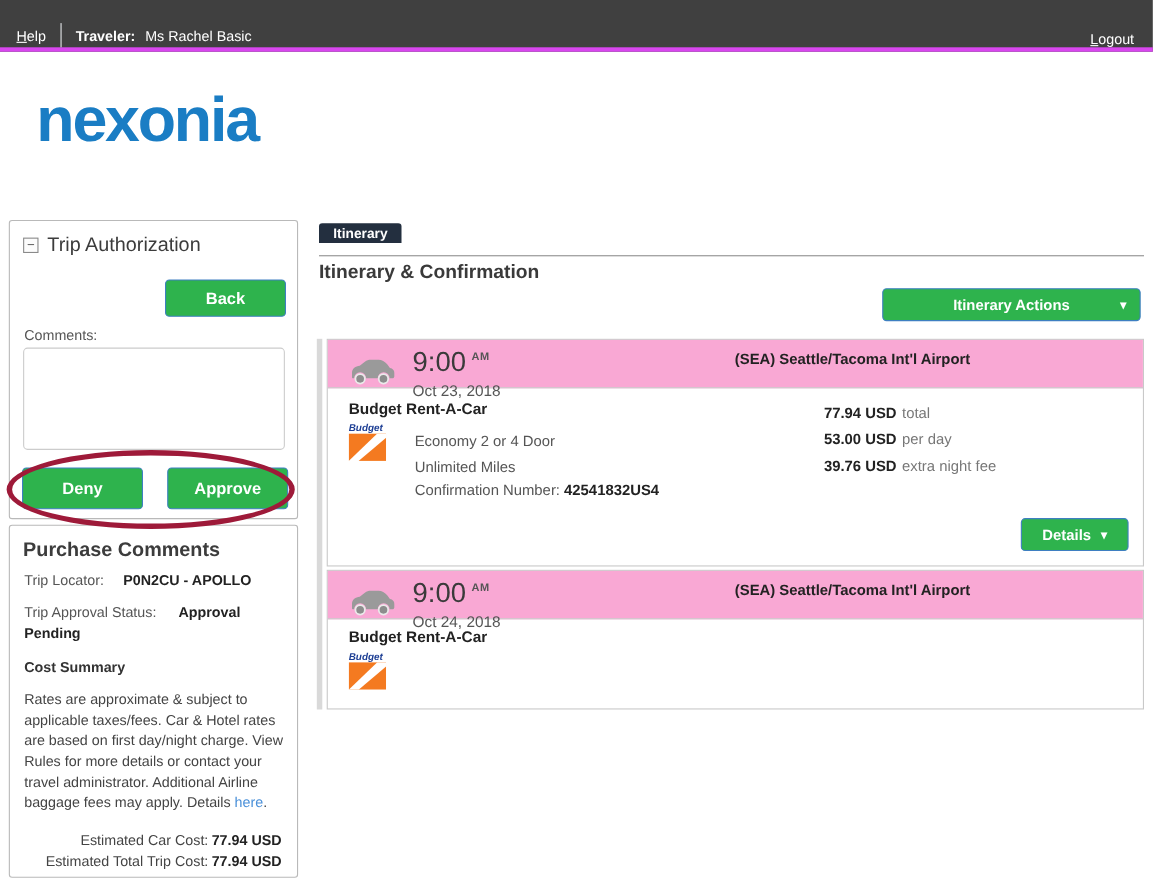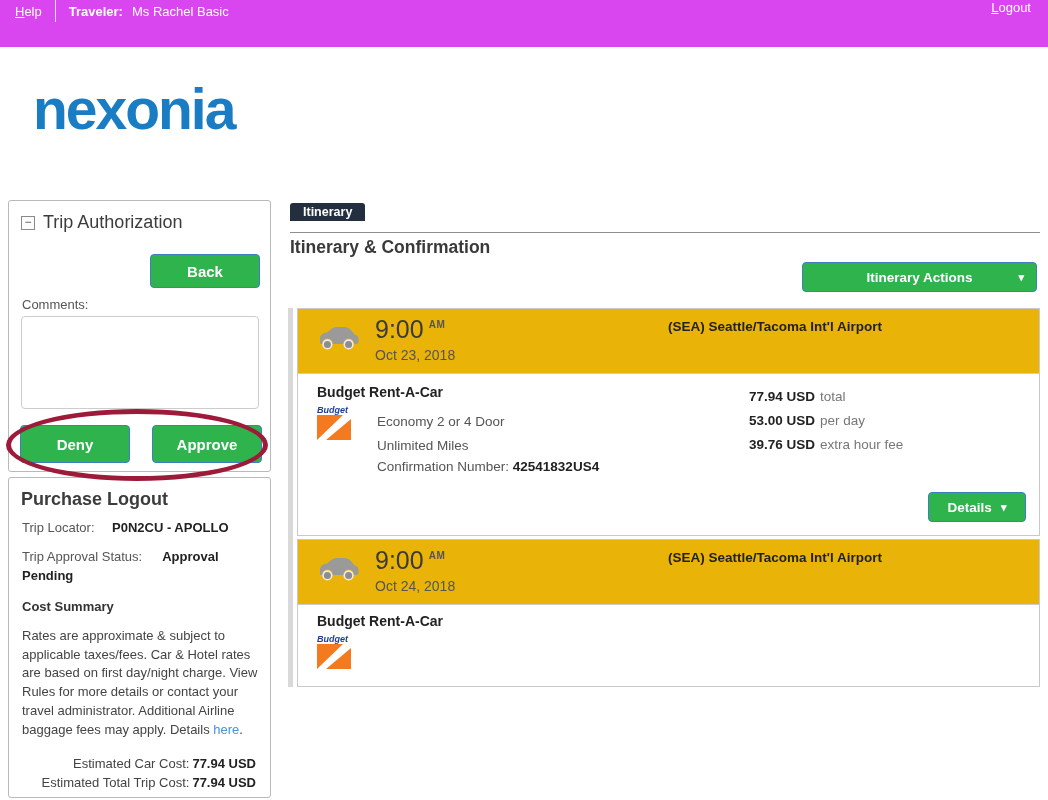--- a/index.html
+++ b/index.html
@@ -5,22 +5,22 @@
   * { box-sizing: border-box; }
   html,body { margin:0; padding:0; }
   body {
     width:1048px; height:800px; position:relative; overflow:hidden;
     background:#fff; font-family:"Liberation Sans", sans-serif; color:#333;
   }
 
   
   .topbar {
     position:absolute; top:0; left:0; width:1048px; height:47px;
-    background:#d946ef; border-bottom:8px solid #d946ef;
-    display:flex; align-items:flex-start; color:#fff; font-size:13px;
+    background:#404040; border-bottom:4px solid #d946ef;
+    display:flex; align-items:flex-end; color:#fff; font-size:13px;
   }
   .topbar a { color:#fff; text-decoration:none; display:inline-block; cursor:pointer; }
   .accesskey::first-letter { text-decoration:underline; }
   .tb-left { display:flex; align-items:center; gap:13px; padding-left:15px; }
   .tb-divider { width:1px; height:22px; background:#e4e7ea; }
   .tb-traveler { display:flex; gap:9px; align-items:center; }
   .tb-traveler .lbl { font-weight:700; }
   .tb-right { margin-left:auto; padding-right:17px; }
 
   
@@ -93,21 +93,21 @@
   .actions-btn { position:absolute; left:802px; top:262px; width:235px; height:30px; font-size:13.5px; }
   .actions-btn .caret { position:absolute; right:12px; font-size:11px; }
   .actions-btn { position:absolute; }
 
   
   .cards { position:absolute; left:288px; top:308px; width:752px; }
   .cards::before { content:""; position:absolute; left:0; top:0; bottom:0; width:5px; background:#d9d9d9; }
   .card { margin-left:9px; border:1px solid #c9c9c9; background:#fff; position:relative; }
   .card + .card { margin-top:3px; }
 
-  .card-header { height:65px; background:#eab308; border-bottom:1px solid #ccc; position:relative;padding-left:20px; }
+  .card-header { height:44px; background:#f9a8d4; border-bottom:1px solid #ccc; position:relative;padding-left:20px; }
   .car-icon { position:absolute; left:19px; top:15px; }
   .time-wrap { position:absolute; left:77px; top:6px; font-size:25px; color:#3a3a3a; font-weight:500; }
   .meridiem { font-size:10px; color:#555; font-weight:600; position:relative; top:-10px; margin-left:5px; letter-spacing:.5px; }
   .hdr-date { position:absolute; left:77px; top:38px; font-size:14px; color:#555; }
   .location { position:absolute; left:370px; top:10px; font-size:13.5px; font-weight:600; color:#222;text-align:center; }
 
   .card-body { position:relative; }
   .body-1 { height:161px; }
   .body-2 { height:81px; }
   .vendor { position:absolute; left:19px; top:10px; font-weight:700; font-size:14px; color:#222; }
@@ -152,21 +152,21 @@
   <div class="comments-label">Comments:</div>
   <textarea class="comments-input" style=""></textarea>
   <button class="btn approve-btn">Approve</button>
   <button class="btn deny-btn">Deny</button>
 </div>
 
 <div class="annotation-ellipse"></div>
 
 <div class="panel" id="purchase-panel">
   <div class="panel-title-row">
-    <span class="panel-title">Purchase Logout</span>
+    <span class="panel-title">Purchase Comments</span>
   </div>
   <div class="ps-row ps-locator">
     <span class="lbl">Trip Locator:</span>
     <span class="ps-val">P0N2CU - APOLLO</span>
   </div>
   <div class="ps-row ps-status">
     <span>Trip Approval Status:</span><span class="ps-val">Approval Pending</span>
   </div>
   <div class="cost-title">Cost Summary</div>
   <div class="cost-text">
@@ -226,21 +226,21 @@
         <span class="ps-val">42541832US4</span>
       </div>
       <div class="prices">
         <div>
           <span class="price-amount">77.94 USD</span><span class="price-desc">total</span>
         </div>
         <div>
           <span class="price-amount">53.00 USD</span><span class="price-desc">per day</span>
         </div>
         <div>
-          <span class="price-amount">39.76 USD</span><span class="price-desc">extra hour fee</span>
+          <span class="price-amount">39.76 USD</span><span class="price-desc">extra night fee</span>
         </div>
       </div>
       <button class="btn details-btn">
         <span>Details</span>
         <span class="caret">▾</span>
       </button>
     </div>
   </div>
 
   <div class="card">

